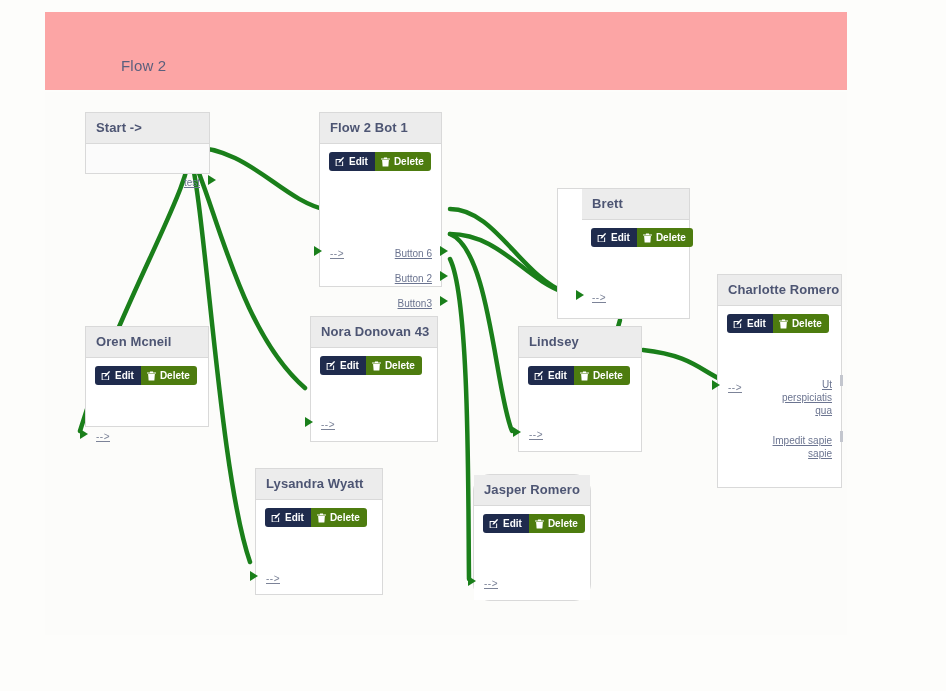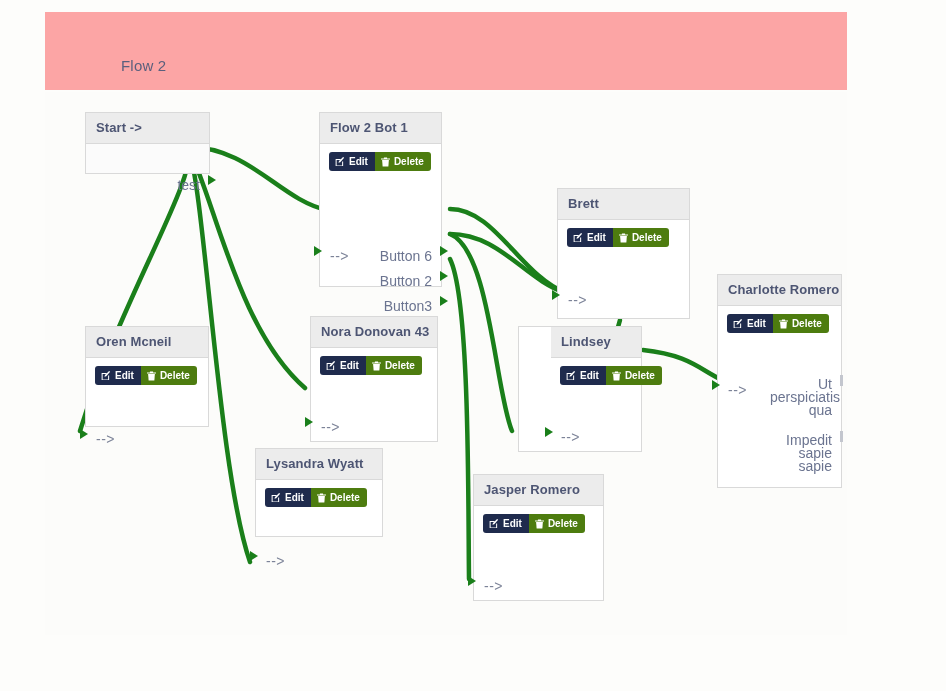--- a/index.html
+++ b/index.html
@@ -114,25 +114,26 @@
   }
   .btn-delete {
     background: #4d7c0f;
     border-radius: 0 3px 3px 0;
   }
   .btn svg { display: block; }
 
   
   .port {
     position: absolute;
-    font-size: 14px;
+    font-size: 10px;
     color: #6b7490;
     white-space: nowrap;
     line-height: 1;
     font-family: "Liberation Sans", sans-serif;
+    text-decoration: underline;
   }
   .port-in {
     left: 10px;
     color: #7c8398;
     letter-spacing: 0.5px;
   }
   .port-out {
     right: 9px;
     text-align: right;
     color: #6b7490;
@@ -226,21 +227,21 @@
           <div class="port port-in" style="top: 105px;">--&gt;</div>
           <div class="marker-in port-marker" style="top: 102px;"></div>
           <div class="port port-out" style="top: 105px;">Button 6</div>
           <div class="port-marker marker-out" style="top: 102px;"></div>
           <div class="port port-out" style="top: 130px;">Button 2</div>
           <div class="port-marker marker-out" style="top: 127px;"></div>
           <div class="port port-out" style="top: 155px;">Button3</div>
           <div class="port-marker marker-out" style="top: 152px;"></div>
         </div>
       </div>
-      <div class="node" style="left: 557px; top: 188px; width: 133px; height: 131px;">
+      <div class="node" style="left: 557px; top: 188px; width: 133px; height: 131px; padding-left: 24px;">
         <div class="node-header">Brett</div>
         <div class="node-body">
           <div class="btn-row">
             <button class="btn btn-edit">
               <span>
                 <svg width="10" height="10" viewBox="0 0 16 16" aria-hidden="true">
                   <path fill="#ffffff" d="M1 3h8v1.6H2.6v8.8h8.8V7H13v7.4H1z"></path>
                   <path fill="#ffffff" d="M14.6 1.2 12.9.0 6.4 6.5l-.9 2.8 2.8-.9z"></path>
                 </svg>
               </span>
@@ -338,21 +339,21 @@
                   <path fill="#ffffff" d="M2 4.6h12l-.9 11.4H2.9z"></path>
                 </svg>
               </span>
               <span>Delete</span>
             </button>
           </div>
           <div class="port port-in" style="top: 72px;">--&gt;</div>
           <div class="marker-in port-marker" style="top: 69px;"></div>
         </div>
       </div>
-      <div class="node" style="left: 518px; top: 326px; width: 124px; height: 126px; padding-left: 32px;">
+      <div class="node" style="left: 518px; top: 326px; width: 124px; height: 126px;">
         <div class="node-header">Lindsey</div>
         <div class="node-body">
           <div class="btn-row">
             <button class="btn btn-edit">
               <span>
                 <svg width="10" height="10" viewBox="0 0 16 16" aria-hidden="true">
                   <path fill="#ffffff" d="M1 3h8v1.6H2.6v8.8h8.8V7H13v7.4H1z"></path>
                   <path fill="#ffffff" d="M14.6 1.2 12.9.0 6.4 6.5l-.9 2.8 2.8-.9z"></path>
                 </svg>
               </span>
@@ -365,21 +366,21 @@
                   <path fill="#ffffff" d="M2 4.6h12l-.9 11.4H2.9z"></path>
                 </svg>
               </span>
               <span>Delete</span>
             </button>
           </div>
           <div class="port port-in" style="top: 72px;">--&gt;</div>
           <div class="marker-in port-marker" style="top: 69px;"></div>
         </div>
       </div>
-      <div class="node" style="left: 255px; top: 448px; width: 128px; height: 89px;">
+      <div class="node" style="left: 255px; top: 468px; width: 128px; height: 127px;">
         <div class="node-header">Lysandra Wyatt</div>
         <div class="node-body">
           <div class="btn-row">
             <button class="btn btn-edit">
               <span>
                 <svg width="10" height="10" viewBox="0 0 16 16" aria-hidden="true">
                   <path fill="#ffffff" d="M1 3h8v1.6H2.6v8.8h8.8V7H13v7.4H1z"></path>
                   <path fill="#ffffff" d="M14.6 1.2 12.9.0 6.4 6.5l-.9 2.8 2.8-.9z"></path>
                 </svg>
               </span>
@@ -392,21 +393,21 @@
                   <path fill="#ffffff" d="M2 4.6h12l-.9 11.4H2.9z"></path>
                 </svg>
               </span>
               <span>Delete</span>
             </button>
           </div>
           <div class="port port-in" style="top: 74px;">--&gt;</div>
           <div class="marker-in port-marker" style="top: 71px;"></div>
         </div>
       </div>
-      <div class="node" style="left: 473px; top: 474px; width: 131px; height: 127px;">
+      <div class="node" style="left: 473px; top: 474px; width: 118px; height: 127px; border-radius: 17px;">
         <div class="node-header">Jasper Romero</div>
         <div class="node-body">
           <div class="btn-row">
             <button class="btn btn-edit">
               <span>
                 <svg width="10" height="10" viewBox="0 0 16 16" aria-hidden="true">
                   <path fill="#ffffff" d="M1 3h8v1.6H2.6v8.8h8.8V7H13v7.4H1z"></path>
                   <path fill="#ffffff" d="M14.6 1.2 12.9.0 6.4 6.5l-.9 2.8 2.8-.9z"></path>
                 </svg>
               </span>

